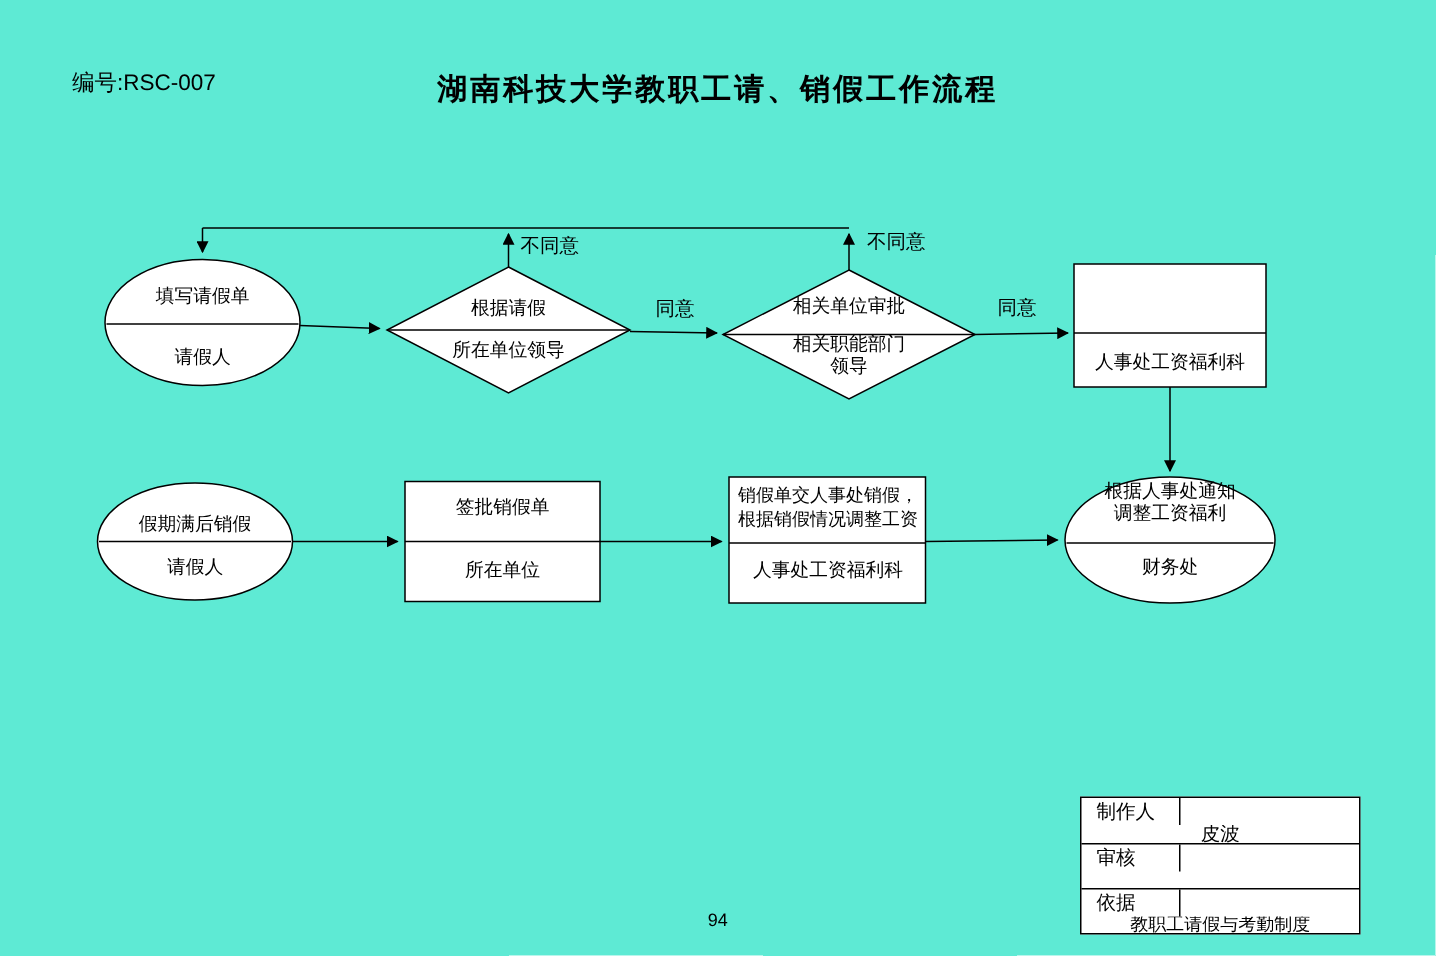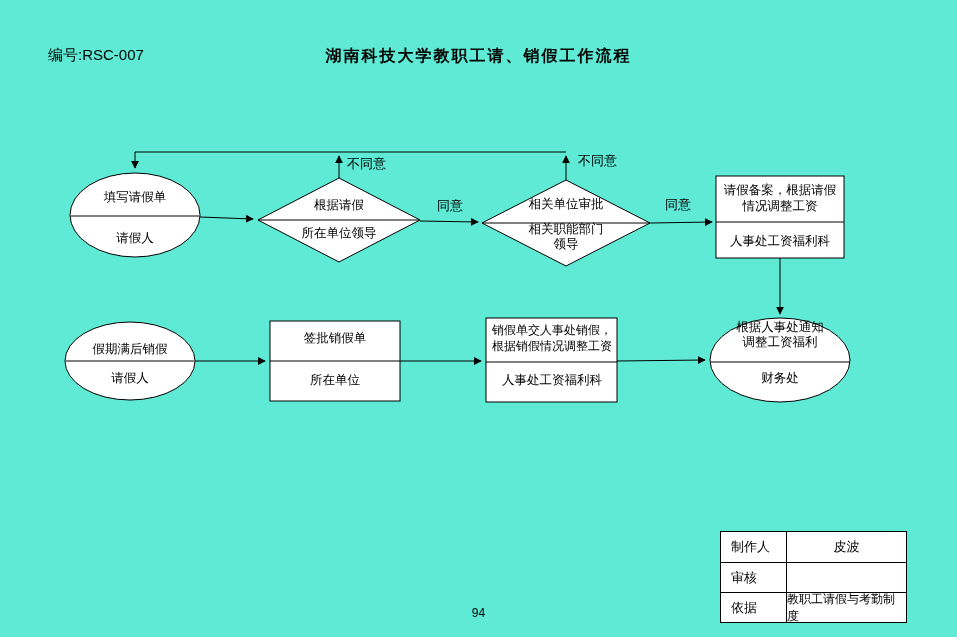--- a/index.html
+++ b/index.html
@@ -8,23 +8,23 @@
   .page { position:relative; width:957px; height:637px; background:#5eead4; overflow:hidden; }
   svg.canvas { position:absolute; left:0; top:0; }
   svg.canvas line, svg.canvas polyline { stroke:#000; stroke-width:1; fill:none; }
   svg.canvas ellipse, svg.canvas polygon, svg.canvas rect { stroke:#000; stroke-width:1; fill:#ffffff; }
   .txt { position:absolute; text-align:center; font-size:12.5px; line-height:16px;
          white-space:pre-line; color:#000; }
   .txt.lh15 { line-height:15px; }
   .lbl { position:absolute; font-size:13px; line-height:15px; color:#000; }
   .doc-number { position:absolute; left:48px; top:46px; font-size:15px; }
   .page-title { position:absolute; left:0; top:46px; width:957px; text-align:center;
-                font-size:16px; font-weight:bold; letter-spacing:2px; }
+                font-size:20px; font-weight:bold; letter-spacing:2px; }
   .ftable { position:absolute; left:720px; top:531px; width:187px; border:1px solid #000; background:#fff; }
-  .frow { display:flex; height:30px; }
+  .frow { display:flex; height:30px;flex-direction:column; }
   .frow + .frow { border-top:1px solid #000; }
   .fcell { display:flex; align-items:center; overflow:hidden; }
   .flabel { width:66px; border-right:1px solid #000; padding-left:10px; font-size:13px; }
   .fvalue { flex:1; justify-content:center; font-size:13px; }
   .fvalue.small { font-size:12px; }
   .page-number { position:absolute; left:0; top:606px; width:957px; text-align:center; font-size:12px; }
 </style>
 </head>
 <body>
 
@@ -76,22 +76,20 @@
   <div class="txt" style="left:75px;top:189px;width:120px">填写请假单</div>
   <div class="txt" style="left:75px;top:230px;width:120px">请假人</div>
 
   <div class="txt" style="left:279px;top:197px;width:120px">根据请假</div>
   <div class="txt" style="left:279px;top:225px;width:120px">所在单位领导</div>
 
   <div class="txt" style="left:506px;top:196px;width:120px">相关单位审批</div>
   <div class="txt lh15" style="left:516px;top:222px;width:100px">相关职能部门
 领导</div>
 
-  <div class="txt" style="left:718px;top:182px;width:124px">请假备案，根据请假
-情况调整工资</div>
   <div class="txt" style="left:718px;top:233px;width:124px">人事处工资福利科</div>
 
   <div class="txt" style="left:70px;top:341px;width:120px">假期满后销假</div>
   <div class="txt" style="left:70px;top:370px;width:120px">请假人</div>
 
   <div class="txt" style="left:275px;top:330px;width:120px">签批销假单</div>
   <div class="txt" style="left:275px;top:372px;width:120px">所在单位</div>
 
   <div class="txt" style="left:487px;top:322px;width:130px;font-size:12px">销假单交人事处销假，
 根据销假情况调整工资</div>

